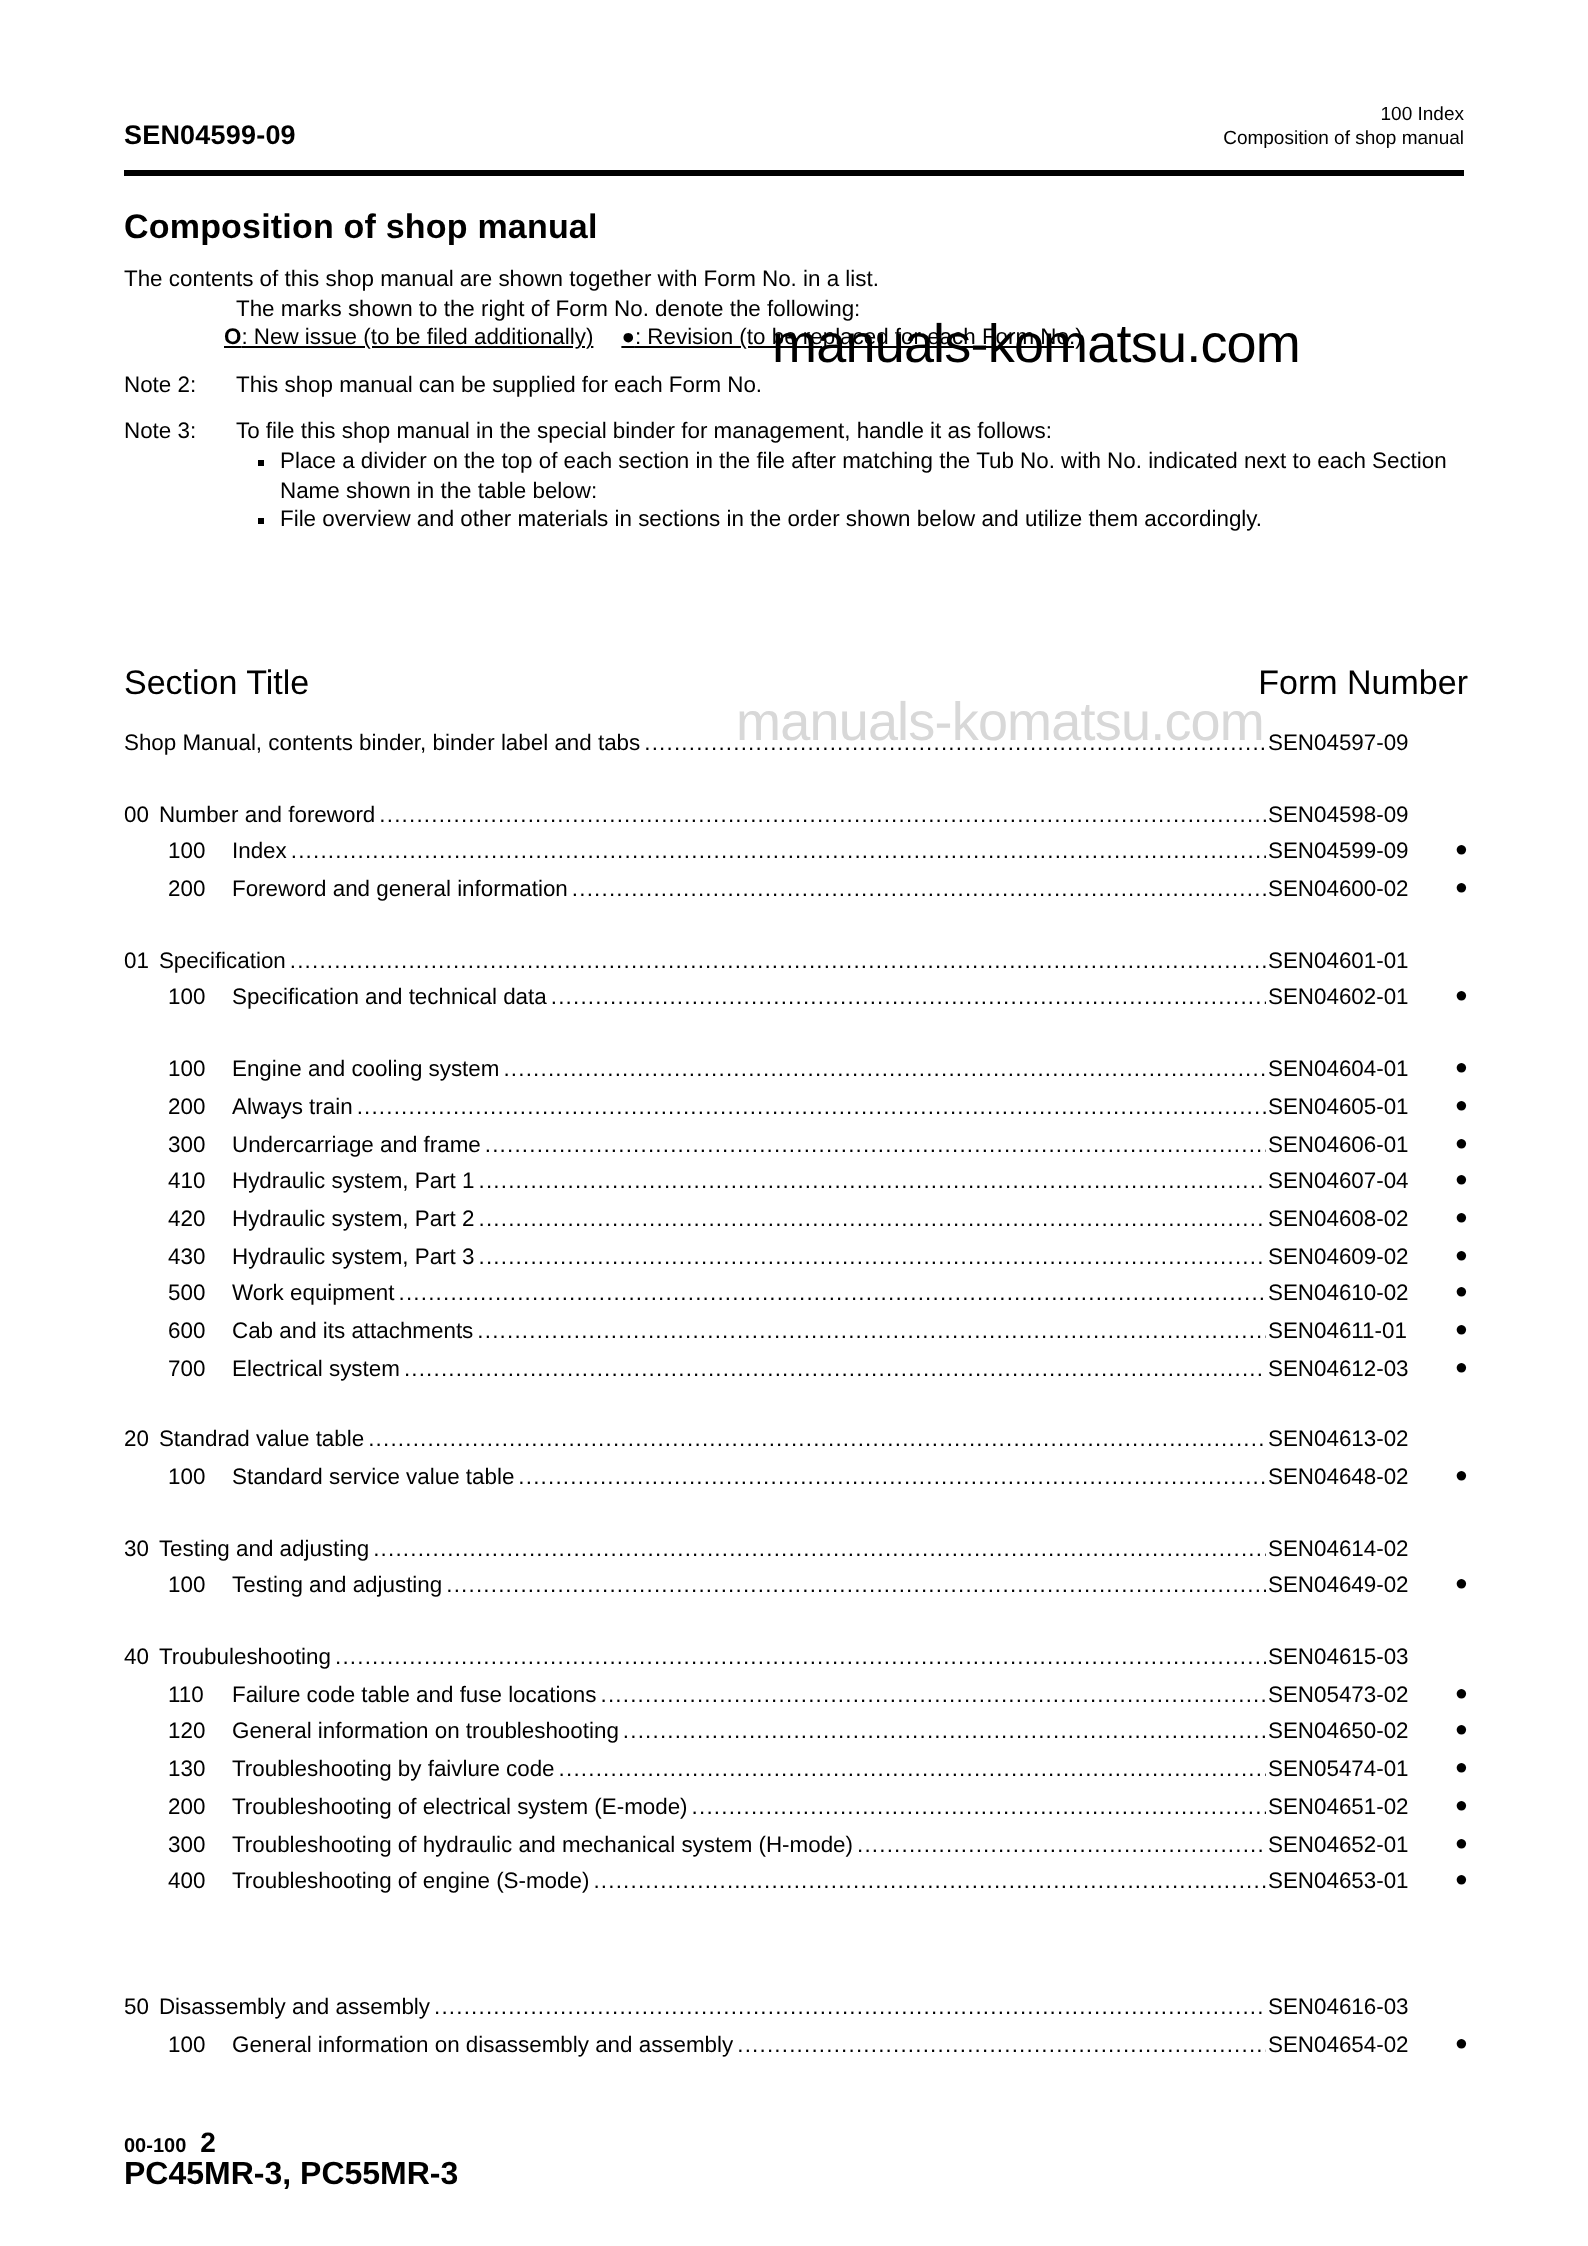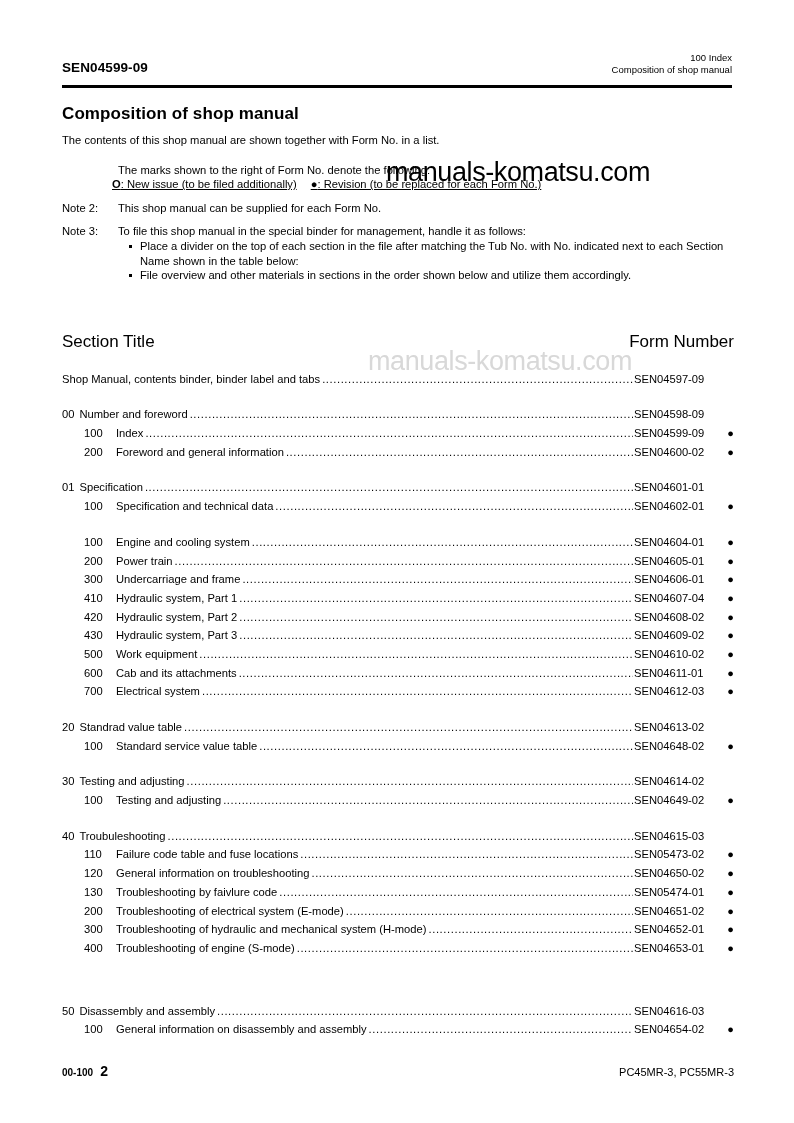--- a/index.html
+++ b/index.html
@@ -66,21 +66,21 @@
 
   
   .intro {
     position: absolute;
     left: 62px;
     top: 133px;
     width: 672px;
     font-size: 11.2px;
     line-height: 14.6px;
   }
-  .intro-lead { margin: 0 0 15px 0; }
+  .intro-lead { margin: 0 0 0 0; }
 
   .note-row {
     display: flex;
     align-items: flex-start;
   }
   .note-label {
     flex: 0 0 auto;
     width: 56px;
   }
   .note-body {
@@ -137,21 +137,21 @@
     left: 62px;
     top: 366px;
     width: 672px;
     font-size: 11.2px;
   }
   .toc-group { margin-bottom: 17px; }
   .toc-group:last-child { margin-bottom: 0; margin-top: 44px; }
 
   .toc-row {
     display: flex;
-    align-items: flex-end;
+    align-items: flex-start;
     height: 18.7px;
     white-space: nowrap;
   }
   .toc-row.sub { padding-left: 22px; }
 
   .row-num {
     flex: 0 0 auto;
     padding-right: 5px;
   }
   .toc-row.sub .row-num {
@@ -194,33 +194,34 @@
 
   
   .footer {
     position: absolute;
     left: 62px;
     top: 1063px;
     width: 672px;
     display: flex;
     justify-content: space-between;
     align-items: baseline;
+    flex-direction: column;
   }
   .footer-left {
     font-size: 10px;
     font-weight: bold;
   }
   .footer-page {
     font-size: 14px;
     font-weight: bold;
     margin-left: 7px;
   }
   .footer-right {
-    font-size: 11px;
-    font-weight: normal;
+    font-size: 16px;
+    font-weight: bold;
   }
 
   
   .watermark {
     position: absolute;
     font-family: "Liberation Sans", sans-serif;
     color: #000000;
     white-space: nowrap;
     pointer-events: none;
   }
@@ -335,21 +336,21 @@
       <div class="toc-group">
         <div class="toc-row sub">
           <span class="row-num">100</span>
           <span class="row-title">Engine and cooling system</span>
           <span class="leader"></span>
           <span class="row-form">SEN04604-01</span>
           <span class="row-mark">●</span>
         </div>
         <div class="toc-row sub">
           <span class="row-num">200</span>
-          <span class="row-title">Power train</span>
+          <span class="row-title">Always train</span>
           <span class="leader"></span>
           <span class="row-form">SEN04605-01</span>
           <span class="row-mark">●</span>
         </div>
         <div class="toc-row sub">
           <span class="row-num">300</span>
           <span class="row-title">Undercarriage and frame</span>
           <span class="leader"></span>
           <span class="row-form">SEN04606-01</span>
           <span class="row-mark">●</span>

